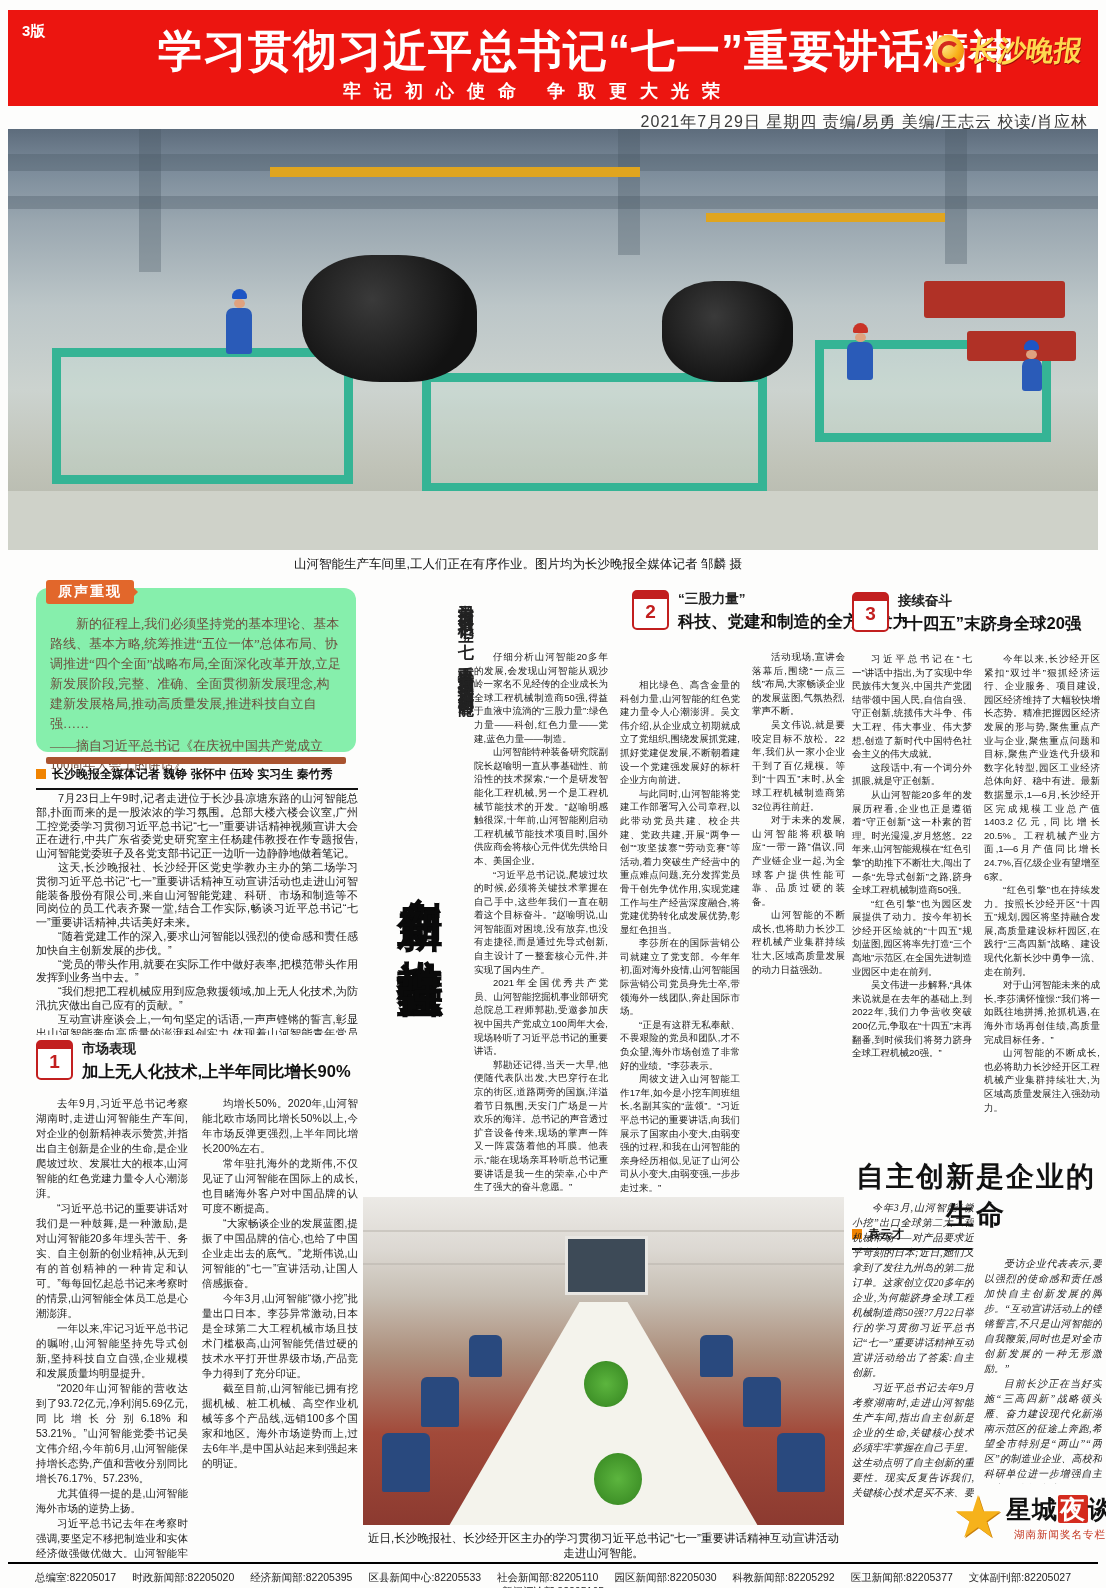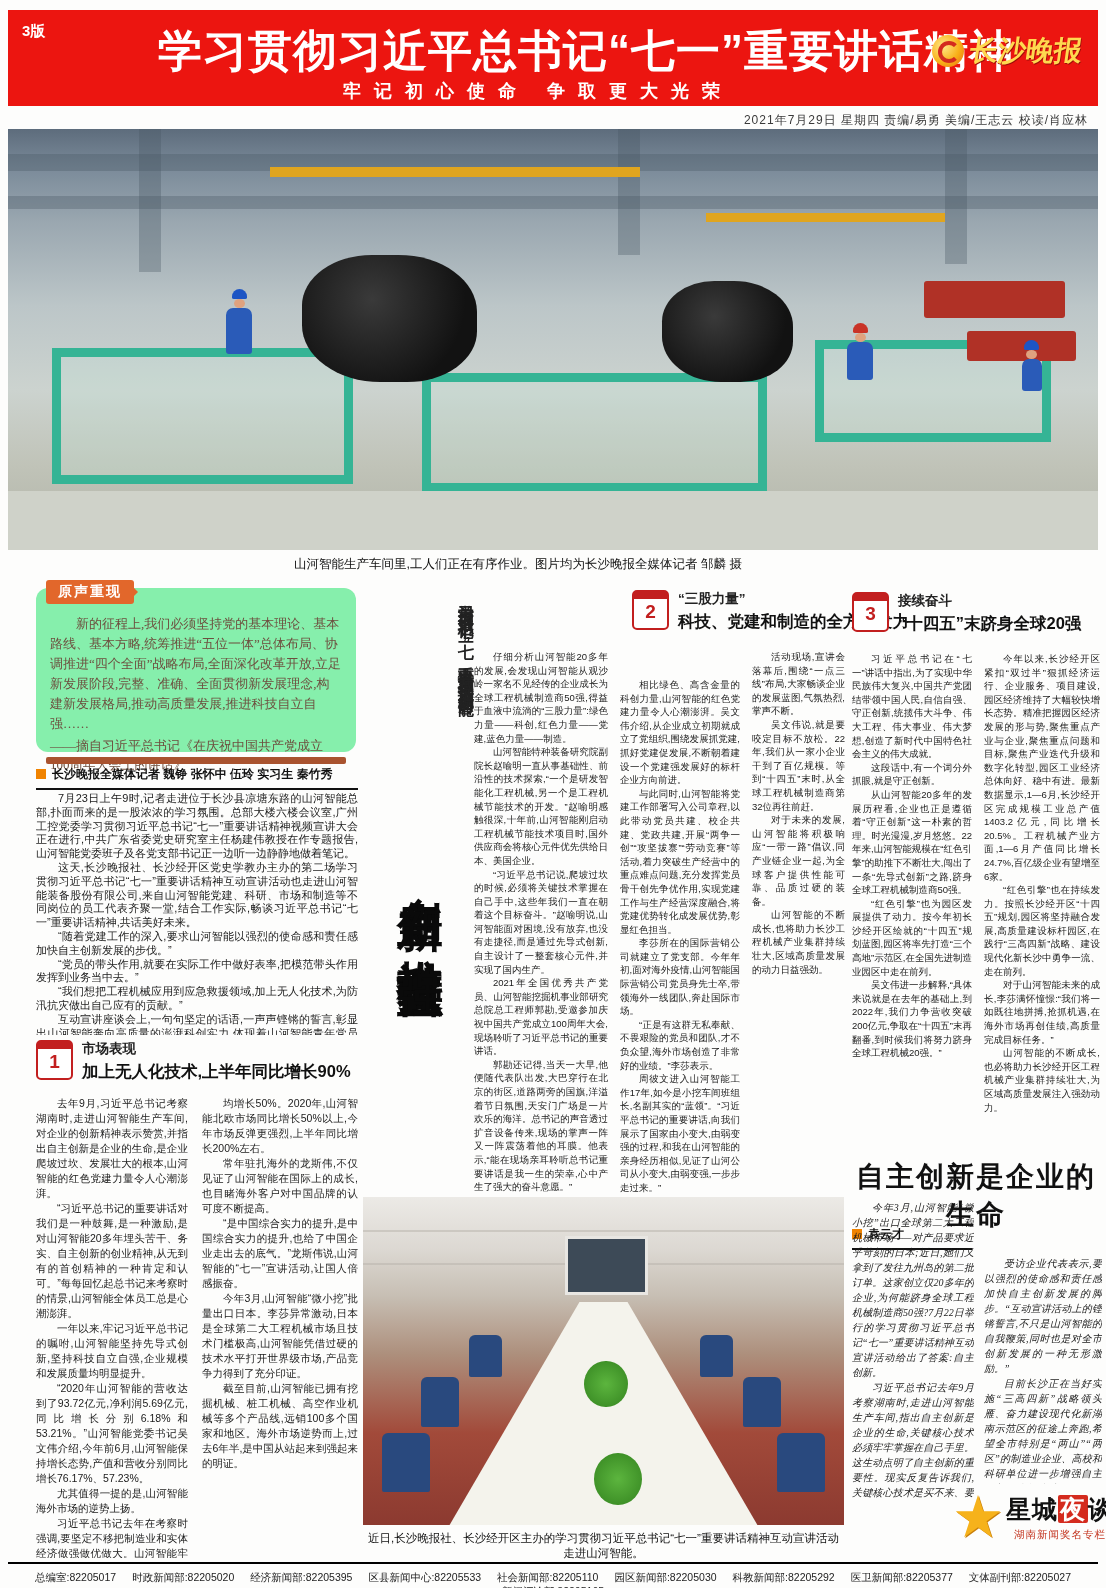--- a/index.html
+++ b/index.html
@@ -12,21 +12,21 @@
         color:#fff;font-size:44px;font-weight:900;letter-spacing:1px;white-space:nowrap;}
   #banner-sub{position:absolute;left:150px;right:180px;top:69px;text-align:center;
         color:#fff;font-size:18px;font-weight:700;letter-spacing:13px;}
   #paper-logo{position:absolute;right:16px;top:22px;display:flex;align-items:center;gap:6px;}
   .logo-flame{width:32px;height:32px;border-radius:50%;
         background:radial-gradient(circle at 35% 35%,#ffe98a,#f8b018 55%,#e86a10);position:relative;}
   .logo-flame::after{content:"";position:absolute;left:6px;top:6px;width:14px;height:14px;
         border-radius:50%;border:4px solid #d42b1e;border-right-color:transparent;}
   #logo-text{color:#ffd84f;font-size:28px;font-weight:900;transform:skewX(-8deg);
         font-family:"Liberation Serif",serif;text-shadow:1px 1px 0 #9d0e08;}
-  #dateline{position:absolute;right:18px;top:112px;font-size:12px;color:#3a3a3a;letter-spacing:1px;}
+  #dateline{position:absolute;right:18px;top:112px;font-size:16px;color:#3a3a3a;letter-spacing:1px;}
   
   .ph{position:absolute;overflow:hidden;}
   #photo-main{left:8px;top:129px;width:1090px;height:421px;
         background:linear-gradient(180deg,#5d6c7c 0%,#7a8a99 9%,#9aa7b0 22%,#bcc6c8 42%,#ccd3cf 62%,#c0c3b8 80%,#b0b2a6 100%);}
   .beam{position:absolute;background:#47566455;}
   .rail{position:absolute;background:#e0a51f;}
   .frame{position:absolute;border:9px solid #35b495;background:#bfe9dd33;}
   .engine{position:absolute;background:radial-gradient(circle at 40% 35%,#3a3a3a,#121212 70%);border-radius:40% 45% 40% 45%;}
   .redmач{position:absolute;background:#b03126;border-radius:3px;}
   .floor{position:absolute;left:0;right:0;bottom:0;height:14%;background:#cfd2c9;}
@@ -186,21 +186,21 @@
       <p>去年9月,习近平总书记考察湖南时,走进山河智能生产车间,对企业的创新精神表示赞赏,并指出自主创新是企业的生命,是企业爬坡过坎、发展壮大的根本,山河智能的红色党建力量令人心潮澎湃。</p>
       <p>“习近平总书记的重要讲话对我们是一种鼓舞,是一种激励,是对山河智能20多年埋头苦干、务实、自主创新的创业精神,从无到有的首创精神的一种肯定和认可。”每每回忆起总书记来考察时的情景,山河智能全体员工总是心潮澎湃。</p>
       <p>一年以来,牢记习近平总书记的嘱咐,山河智能坚持先导式创新,坚持科技自立自强,企业规模和发展质量均明显提升。</p>
       <p>“2020年山河智能的营收达到了93.72亿元,净利润5.69亿元,同比增长分别6.18%和53.21%。”山河智能党委书记吴文伟介绍,今年前6月,山河智能保持增长态势,产值和营收分别同比增长76.17%、57.23%。</p>
       <p>尤其值得一提的是,山河智能海外市场的逆势上扬。</p>
       <p>习近平总书记去年在考察时强调,要坚定不移把制造业和实体经济做强做优做大。山河智能牢记嘱托,抢抓市场机遇,实现了逆势而上。</p>
     </div>
   <div id="s1c2" class="col">
       <p>均增长50%。2020年,山河智能北欧市场同比增长50%以上,今年市场反弹更强烈,上半年同比增长200%左右。</p>
       <p>常年驻扎海外的龙斯伟,不仅见证了山河智能在国际上的成长,也目睹海外客户对中国品牌的认可度不断提高。</p>
-      <p>“是中国综合实力的提升,是中国综合实力的提升,也给了中国企业走出去的底气。”龙斯伟说,山河智能的“七一”宣讲活动,让国人倍感振奋。</p>
+      <p>“大家畅谈企业的发展蓝图,提振了中国品牌的信心,也给了中国企业走出去的底气。”龙斯伟说,山河智能的“七一”宣讲活动,让国人倍感振奋。</p>
       <p>今年3月,山河智能“微小挖”批量出口日本。李莎异常激动,日本是全球第二大工程机械市场且技术门槛极高,山河智能凭借过硬的技术水平打开世界级市场,产品竞争力得到了充分印证。</p>
       <p>截至目前,山河智能已拥有挖掘机械、桩工机械、高空作业机械等多个产品线,远销100多个国家和地区。海外市场逆势而上,过去6年半,是中国从站起来到强起来的明证。</p>
     </div>
 
   <div id="v-head">自主创新,推进科技自立自强</div>
   <div id="v-sub">学习贯彻习近平总书记“七一”重要讲话精神互动宣讲活动走进山河智能</div>
 
   <div class="sec-head" style="left:632px;top:590px;width:300px;">
     <div class="cal">
         <div class="n">2</div>

